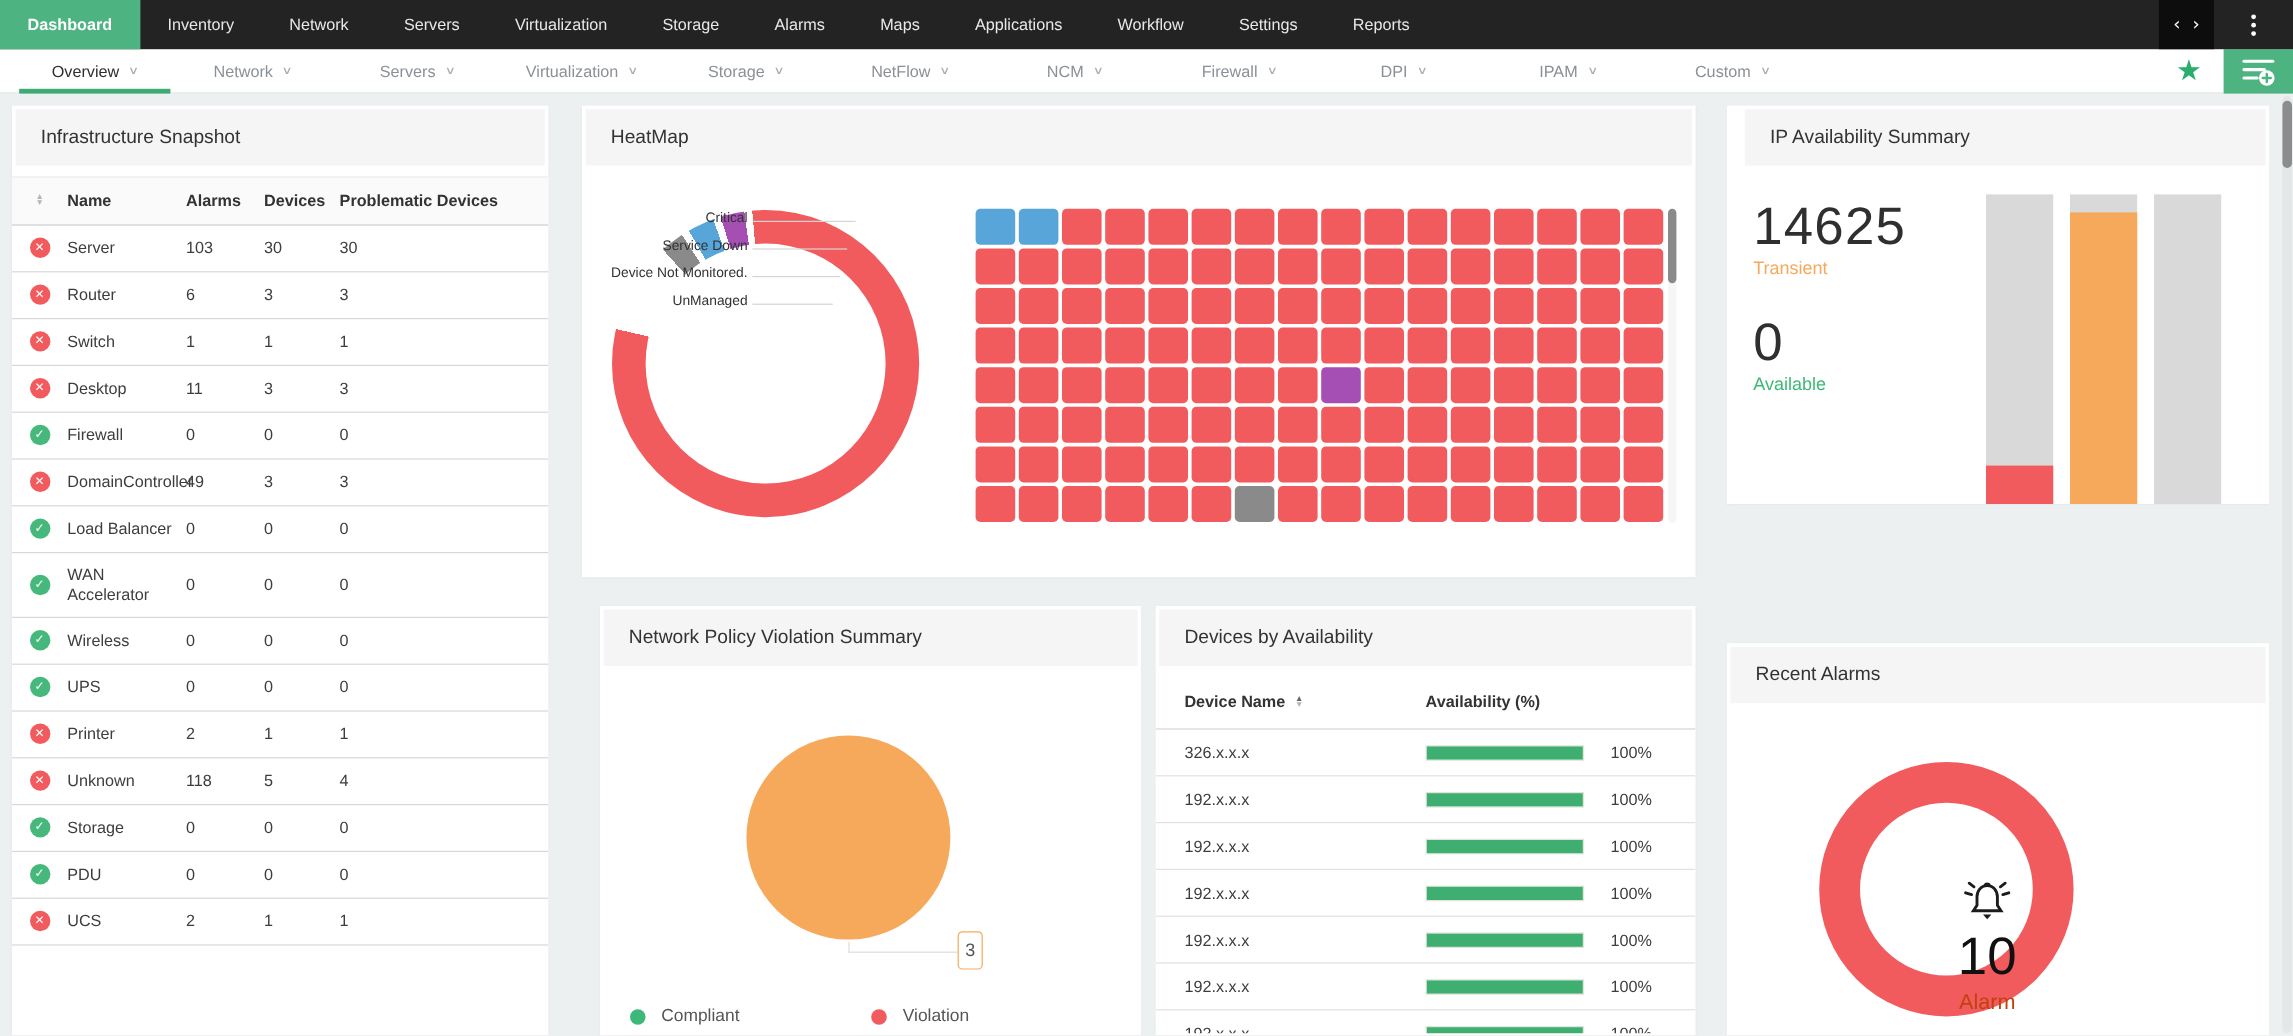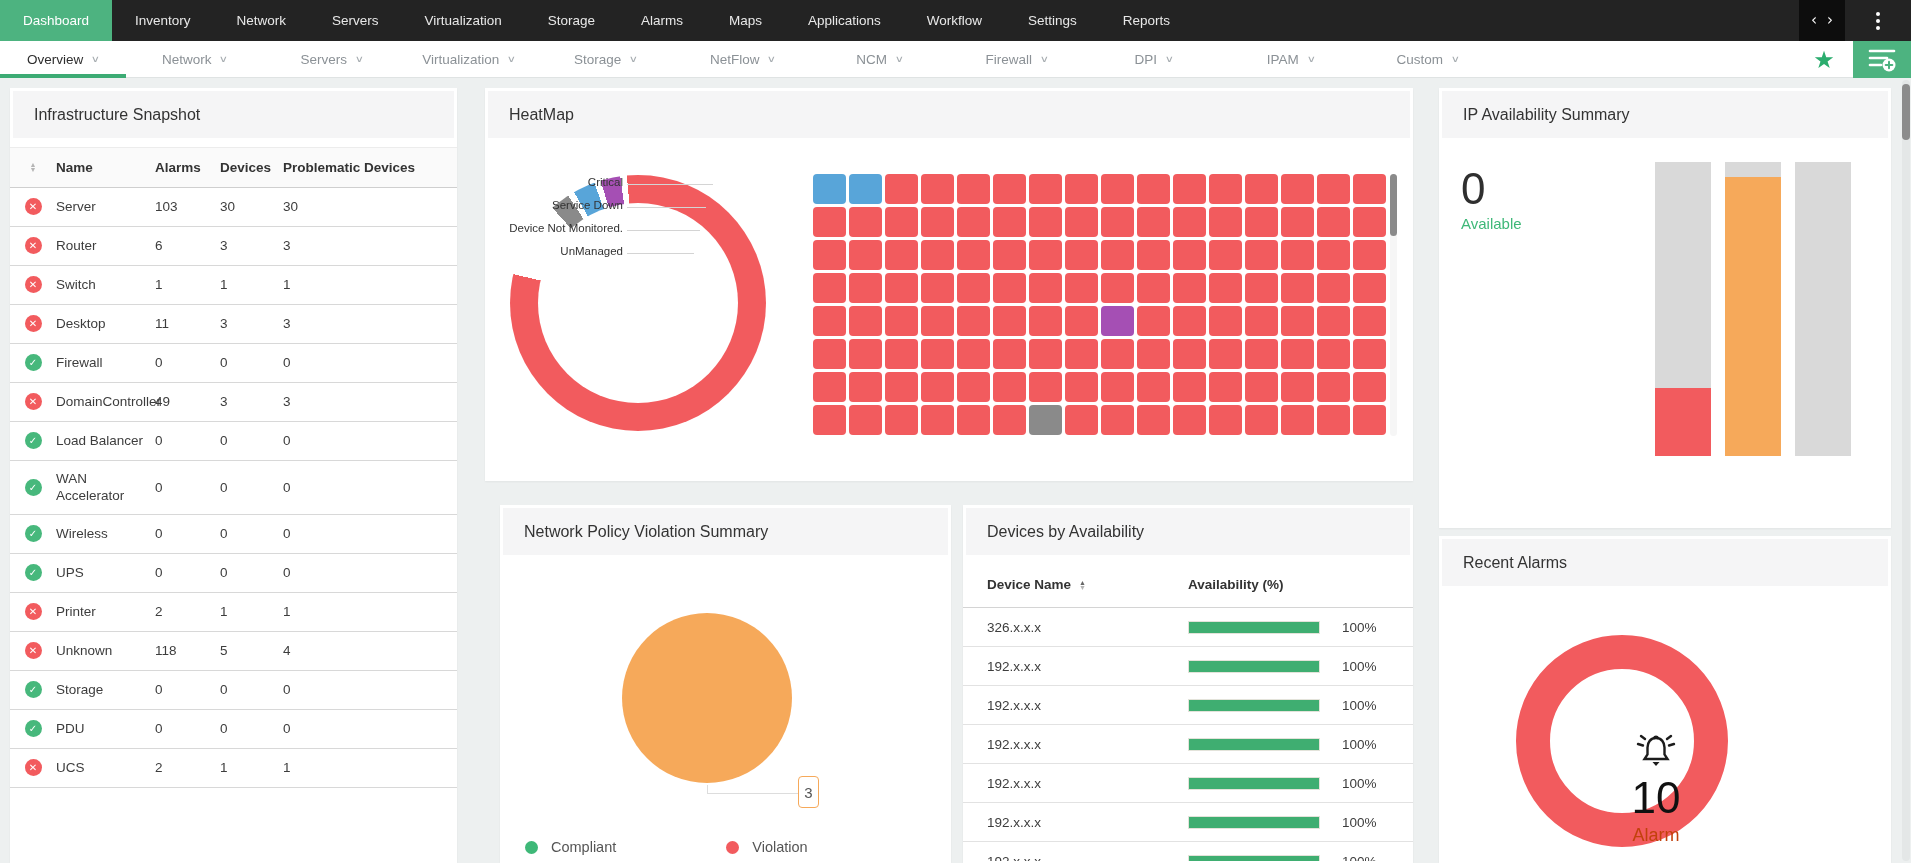--- a/index.html
+++ b/index.html
@@ -2,21 +2,21 @@
 <html><head>
 <meta charset="utf-8">
 <style>
   * { margin:0; padding:0; box-sizing:border-box; }
   html,body { width:1911px; height:863px; overflow:hidden; }
   body { font-family:"Liberation Sans","DejaVu Sans",sans-serif; background:#edf0f0; position:relative; }
 
   
   .topnav { position:absolute; left:0; top:0; width:1911px; height:41px; background:#232323; display:flex; align-items:stretch; z-index:30; }
   .nav-item { display:flex; align-items:center; padding:0 23px; color:#e8e8e8; font-size:13.5px; cursor:pointer; }
-  .nav-item.active { background:#4db380; color:#fff; }
+  .nav-item.active { background:#4db380; color:#fff;font-weight:bold; }
   .nav-right { position:absolute; right:0; top:0; height:41px; display:flex; align-items:stretch; }
   .chev-box { width:46px; background:#0d0d0d; display:flex; align-items:center; justify-content:center; gap:10px; }
   .chev { color:#fff; font-size:15px; line-height:1; cursor:pointer; font-family:"DejaVu Sans",sans-serif; }
   .dots-box { width:66px; display:flex; align-items:center; justify-content:center; cursor:pointer; }
   .dots-box .dotcol { display:flex; flex-direction:column; gap:3px; }
   .dots-box .dotcol span { width:4px; height:4px; border-radius:50%; background:#fff; }
 
   
   .tabbar { position:absolute; left:0; top:41px; width:1911px; height:37px; background:#fff; border-bottom:1px solid #dfe3e3; display:flex; z-index:29; }
   .tab { width:137px; display:flex; align-items:center; justify-content:center; gap:9px; font-size:13.5px; color:#8b9196; cursor:pointer; position:relative; }
@@ -30,21 +30,21 @@
 
   
   .panel { position:absolute; background:#fff; box-shadow:0 1px 2px rgba(0,0,0,.05); overflow:hidden; }
   .panel-head { margin:3px 3px 0; height:47px; background:#f5f5f6; display:flex; align-items:center; padding:0 21px; }
   .panel-title { font-size:16px; color:#333; }
 
   #panel-infra   { left:10px;  top:88px;  width:447px; height:775px; }
   #panel-heatmap { left:485px; top:88px;  width:928px; height:393px; }
   #panel-npvs    { left:500px; top:505px; width:451px; height:358px; }
   #panel-devav   { left:963px; top:505px; width:450px; height:358px; }
-  #panel-ipav    { left:1439px;top:88px;  width:452px; height:440px; }
+  #panel-ipav    { left:1439px;top:88px;  width:452px; height:332px;padding-left:12px; }
   #panel-alarms  { left:1439px;top:536px; width:452px; height:327px; }
 
   
   .infra-colhead { display:flex; align-items:flex-start; background:#fafafa; border-top:1px solid #ececec; border-bottom:1px solid #cfcfcf; padding:12px 0 10px; margin-top:9px; }
   .infra-colhead .c { font-size:13.5px; font-weight:bold; color:#333; line-height:1.25; }
   .col-sort { width:46px; display:flex; justify-content:center; padding-top:2px; cursor:pointer; }
   .sort-glyph { display:flex; flex-direction:column; align-items:center; line-height:5px; font-size:7px; color:#b5b5b5; }
   .c-name { width:99px; } .c-al { width:65px; } .c-dev { width:63px; } .c-prob { width:150px; }
   .infra-row { display:flex; align-items:center; border-bottom:1px solid #d8d8d8; padding:9px 0; min-height:39px; cursor:pointer; }
   .infra-row .cell { font-size:13.5px; color:#3d3d3d; line-height:1.3; }
@@ -130,21 +130,21 @@
       <span class="dotcol">
           <span></span>
           <span></span>
           <span></span>
         </span>
     </div>
   </div>
 </header>
 
 <div class="tabbar">
-  <nav id="tab-items" style="display:flex;">
+  <nav id="tab-items" style="display:flex;padding-left:16px;">
       <div class="tab active">
         <span>Overview</span>
         <span class="tab-chev">∨</span>
       </div>
       <div class="tab">
         <span>Network</span>
         <span class="tab-chev">∨</span>
       </div>
       <div class="tab">
         <span>Servers</span>
@@ -592,20 +592,24 @@
       </div>
     </div>
 </section>
 
 <section class="panel" id="panel-ipav">
   <div class="panel-head">
     <span class="panel-title">IP Availability Summary</span>
   </div>
   <div class="ip-stats" id="ip-stats">
       <div class="ip-stat">
+        <div class="ip-val">14625</div>
+        <div class="ip-lab" style="color: rgb(246, 169, 90);">Transient</div>
+      </div>
+      <div class="ip-stat">
         <div class="ip-val">0</div>
         <div class="ip-lab" style="color: rgb(62, 184, 120);">Available</div>
       </div>
     </div>
   <div class="ip-bars" id="ip-bars">
       <div class="ip-bar" style="background: rgb(217, 217, 217);">
         <div class="ip-fill" style="bottom: 0px; height: 23%; background: rgb(242, 91, 94);"></div>
       </div>
       <div class="ip-bar" style="background: rgb(217, 217, 217);">
         <div class="ip-fill" style="bottom: 0px; height: 95%; background: rgb(246, 169, 90);"></div>

